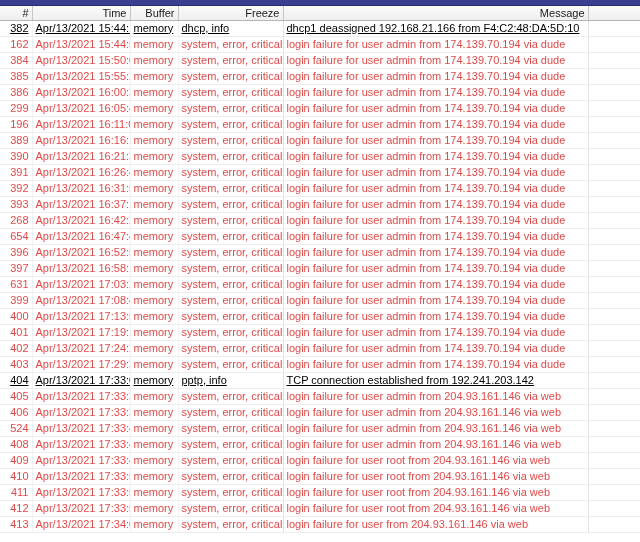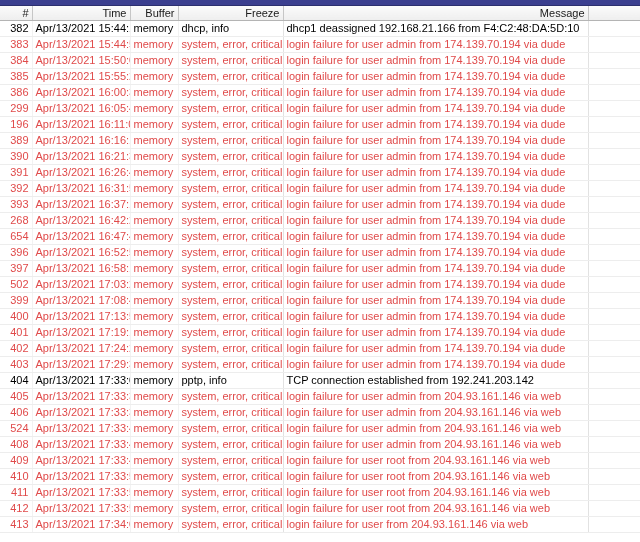--- a/index.html
+++ b/index.html
@@ -108,21 +108,21 @@
     box-sizing: border-box;
     white-space: nowrap;
     overflow: hidden;
     font-size: 11px;
     vertical-align: middle;
   }
   table.log tbody td.num { text-align: right; padding-right: 3px; }
   table.log tbody td.sep-strong { border-right: 1px solid #e2e2e2; }
 
   tr.r-error td { color: #e04a4a; }
-  tr.r-info  td { color: #000000; }
+  tr.r-info  td { color: #000000; text-decoration: underline; }
 
   tr.r-first td { border-top: 1px solid #c0c0c0; }
 </style>
 </head>
 <body>
 
 <div class="app">
 
   <div class="titlebar"></div>
 
@@ -150,21 +150,21 @@
       <tbody id="log-body">
           <tr class="r-info r-first">
             <td class="num">382</td>
             <td>Apr/13/2021 15:44:11</td>
             <td>memory</td>
             <td class="sep-strong">dhcp, info</td>
             <td class="sep-strong">dhcp1 deassigned 192.168.21.166 from F4:C2:48:DA:5D:10</td>
             <td></td>
           </tr>
           <tr class="r-error">
-            <td class="num">383</td>
+            <td class="num">162</td>
             <td>Apr/13/2021 15:44:55</td>
             <td>memory</td>
             <td class="sep-strong">system, error, critical</td>
             <td class="sep-strong">login failure for user admin from 174.139.70.194 via dude</td>
             <td></td>
           </tr>
           <tr class="r-error">
             <td class="num">384</td>
             <td>Apr/13/2021 15:50:07</td>
             <td>memory</td>
@@ -270,21 +270,21 @@
           </tr>
           <tr class="r-error">
             <td class="num">397</td>
             <td>Apr/13/2021 16:58:12</td>
             <td>memory</td>
             <td class="sep-strong">system, error, critical</td>
             <td class="sep-strong">login failure for user admin from 174.139.70.194 via dude</td>
             <td></td>
           </tr>
           <tr class="r-error">
-            <td class="num">502</td>
+            <td class="num">631</td>
             <td>Apr/13/2021 17:03:28</td>
             <td>memory</td>
             <td class="sep-strong">system, error, critical</td>
             <td class="sep-strong">login failure for user admin from 174.139.70.194 via dude</td>
             <td></td>
           </tr>
           <tr class="r-error">
             <td class="num">399</td>
             <td>Apr/13/2021 17:08:41</td>
             <td>memory</td>

